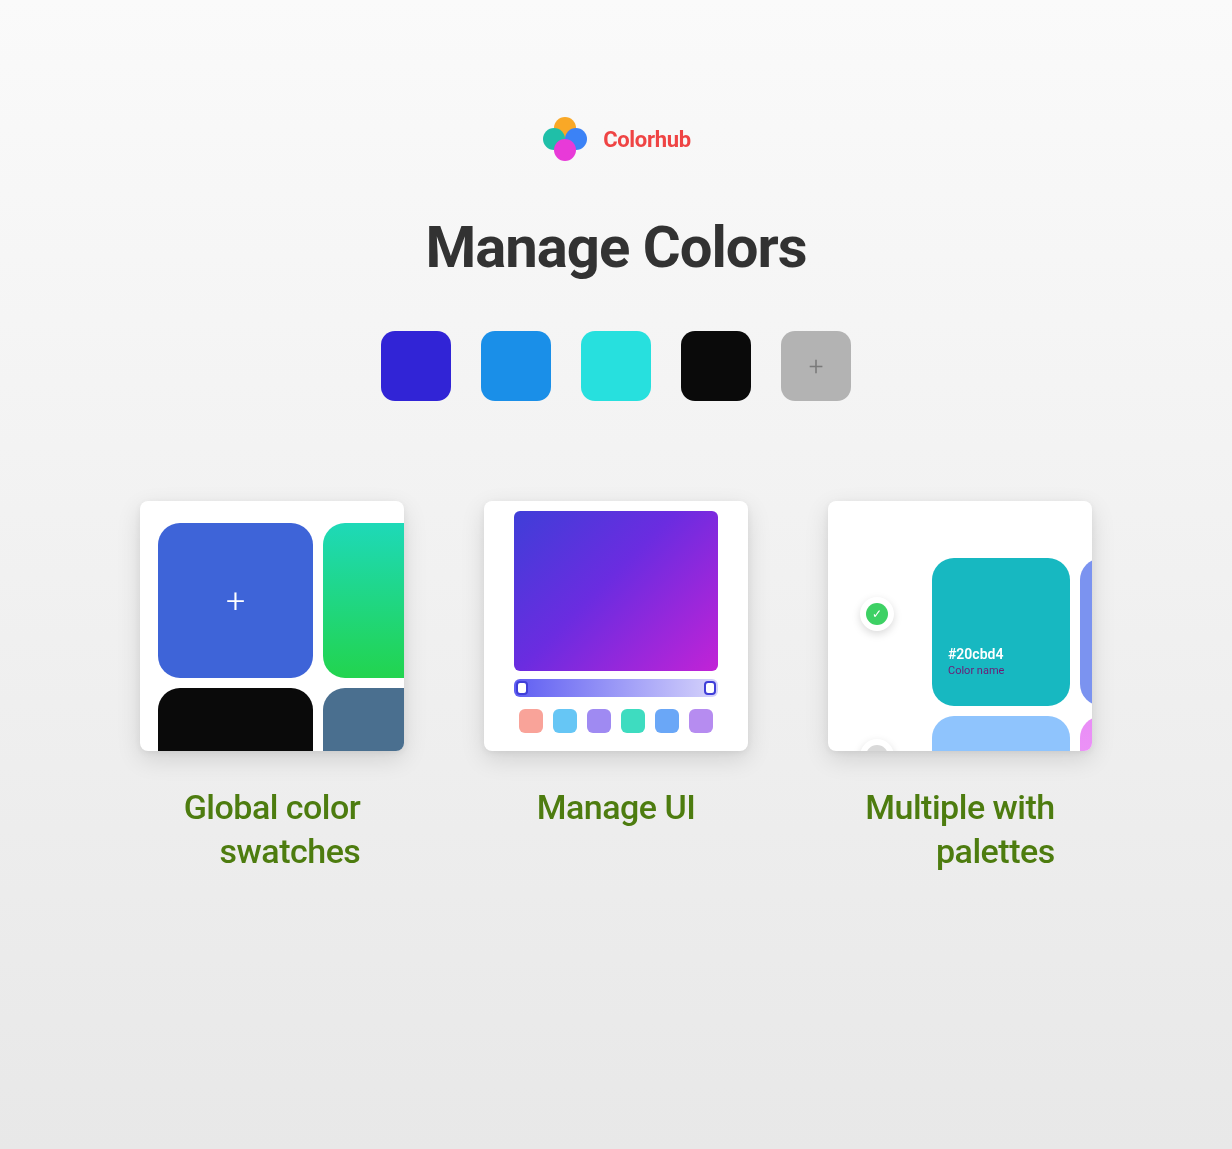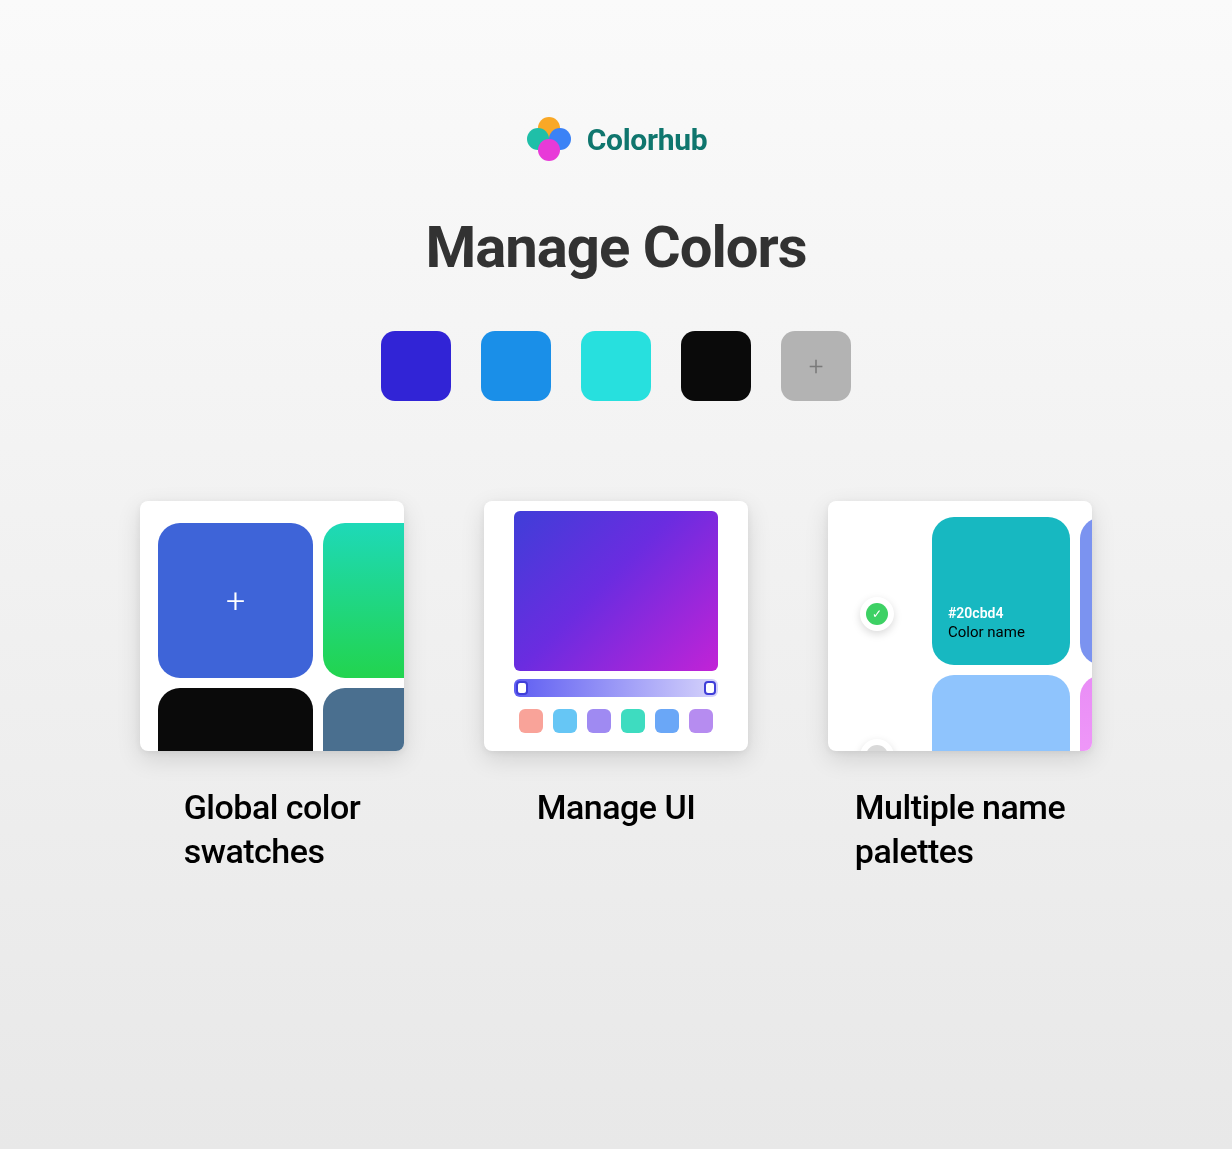--- a/index.html
+++ b/index.html
@@ -30,23 +30,23 @@
       position: absolute;
       width: 22px;
       height: 22px;
       border-radius: 50%;
     }
     .logo-dot.orange { background: #f9a826; top: 2px; left: 13px; }
     .logo-dot.teal   { background: #1fbfa8; top: 13px; left: 2px; }
     .logo-dot.blue   { background: #3b82f6; top: 13px; right: 2px; }
     .logo-dot.pink   { background: #e83ad8; bottom: 2px; left: 13px; }
     .logo-text {
-      font-size: 30px;
+      font-size: 22px;
       font-weight: 700;
-      color: #0f766e;
+      color: #ef4444;
       letter-spacing: -0.3px;
     }
     .hero-title {
       text-align: center;
       font-size: 58px;
       font-weight: 700;
       color: #323232;
       line-height: 1.2;
       letter-spacing: -1px;
       margin-bottom: 48px;
@@ -93,22 +93,22 @@
       background: #ffffff;
       border-radius: 8px;
       box-shadow: 0 8px 24px rgba(0,0,0,0.12), 0 2px 6px rgba(0,0,0,0.06);
       overflow: hidden;
       position: relative;
     }
     .feature-title {
       margin-top: 34px;
       font-size: 34px;
       font-weight: 500;
-      color: #000000;
-      text-align: left;
+      color: #4d7c0f;
+      text-align: right;
       line-height: 1.3;
       letter-spacing: -0.5px;
     }
 
     
     .c1-tile {
       position: absolute;
       border-radius: 22px;
     }
     .c1-main {
@@ -177,29 +177,30 @@
     .c2-mini {
       width: 24px;
       height: 24px;
       border-radius: 6px;
     }
 
     
     .c3-tile {
       position: absolute;
       border-radius: 22px;
+      margin-top: 41px;
     }
     .c3-teal {
       top: 16px; left: 104px;
       width: 138px; height: 148px;
       background: #17b8c1;
       padding: 88px 16px 0;
     }
     .c3-teal .hex { color: #fff; font-weight: 600; font-size: 14px; }
-    .c3-teal .name { color: #000000; font-size: 15px; margin-top: 2px; }
+    .c3-teal .name { color: #701a75; font-size: 11px; margin-top: 2px; }
     .c3-blue-right {
       top: 16px; left: 252px;
       width: 60px; height: 148px;
       background: #7b93f0;
     }
     .c3-lightblue {
       top: 174px; left: 104px;
       width: 138px; height: 110px;
       background: #8fc4fd;
     }
@@ -323,18 +324,18 @@
       <div class="c3-tile c3-lightblue"></div>
       <div class="c3-tile c3-pink"></div>
       <div class="c3-check">
         <div class="c3-check-inner">✓</div>
       </div>
       <div class="c3-grey">
         <div class="c3-grey-inner"></div>
       </div>
     </div>
     <div class="feature-title">
-      <span>Multiple name</span><br>
+      <span>Multiple with</span><br>
       <span>palettes</span>
     </div>
   </div>
 
 </div>
 
 </body></html>

